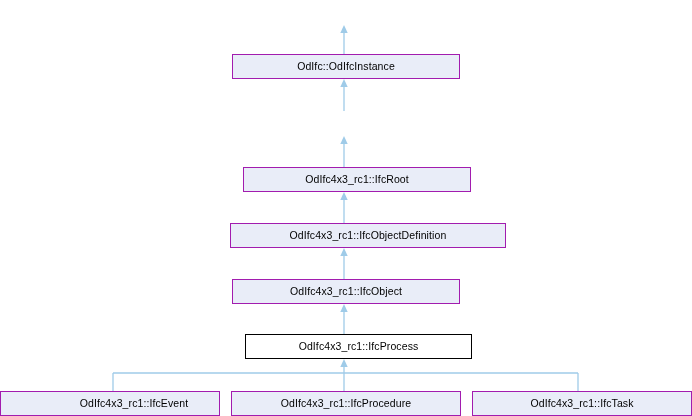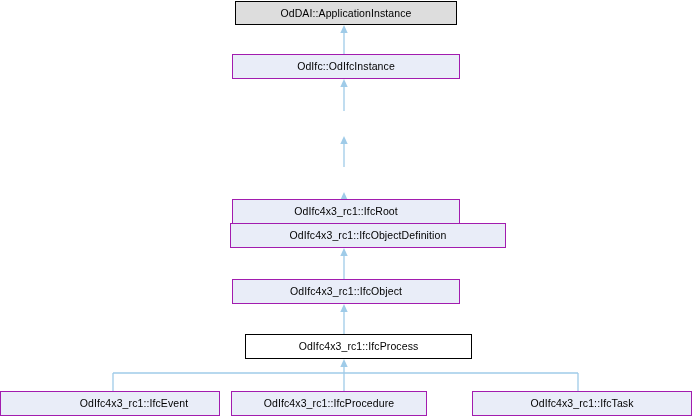--- a/index.html
+++ b/index.html
@@ -104,50 +104,47 @@
 
         <line x1="578" y1="373" x2="578" y2="391"></line>
 
         <line x1="344" y1="373" x2="344" y2="365"></line>
         <polygon points="344,359 340.3,367 347.7,367" stroke="none"></polygon>
       </g>
 
     </g>
   </svg>
 
-  <div class="node node-root" style="left:235px; top:1px; width:222px; height:24px;">
-    <span class="node-label">OdDAI::ApplicationInstance</span>
-  </div>
 
   <div class="node node-normal" style="left:232px; top:54px; width:228px; height:25px;">
     <span class="node-label">OdIfc::OdIfcInstance</span>
   </div>
 
 
-  <div class="node node-normal" style="left:232px; top:167px; width:228px; height:25px;margin-top:32px;">
+  <div class="node node-normal" style="left:243px; top:167px; width:228px; height:25px;">
     <span class="node-label">OdIfc4x3_rc1::IfcRoot</span>
   </div>
 
   <div class="node node-normal" style="left:230px; top:223px; width:276px; height:25px;">
     <span class="node-label">OdIfc4x3_rc1::IfcObjectDefinition</span>
   </div>
 
   <div class="node node-normal" style="left:232px; top:279px; width:228px; height:25px;">
     <span class="node-label">OdIfc4x3_rc1::IfcObject</span>
   </div>
 
   <div class="node node-current" style="left:233px; top:334px; width:227px; height:25px;margin-left:12px;">
     <span class="node-label">OdIfc4x3_rc1::IfcProcess</span>
   </div>
 
   <div class="node node-normal" style="left:0px; top:391px; width:220px; height:25px;padding-left:48px;">
     <span class="node-label">OdIfc4x3_rc1::IfcEvent</span>
   </div>
 
-  <div class="node node-normal" style="left:231px; top:391px; width:196px; height:25px;">
+  <div class="node node-normal" style="left:231px; top:391px; width:230px; height:25px;">
     <span class="node-label">OdIfc4x3_rc1::IfcProcedure</span>
   </div>
 
   <div class="node node-normal" style="left:472px; top:391px; width:220px; height:25px;">
     <span class="node-label">OdIfc4x3_rc1::IfcTask</span>
   </div>
 
 </div>
 
 </body></html>

